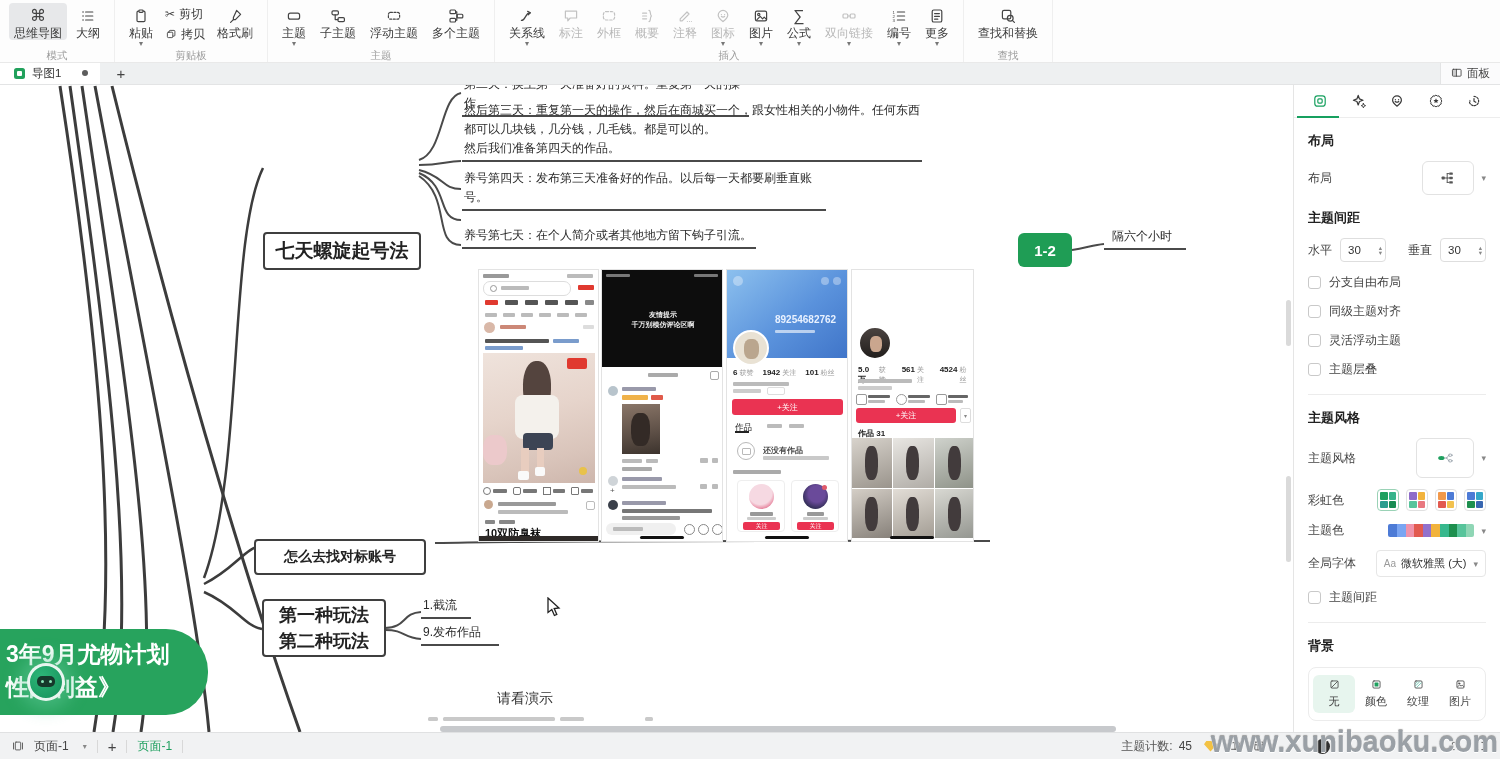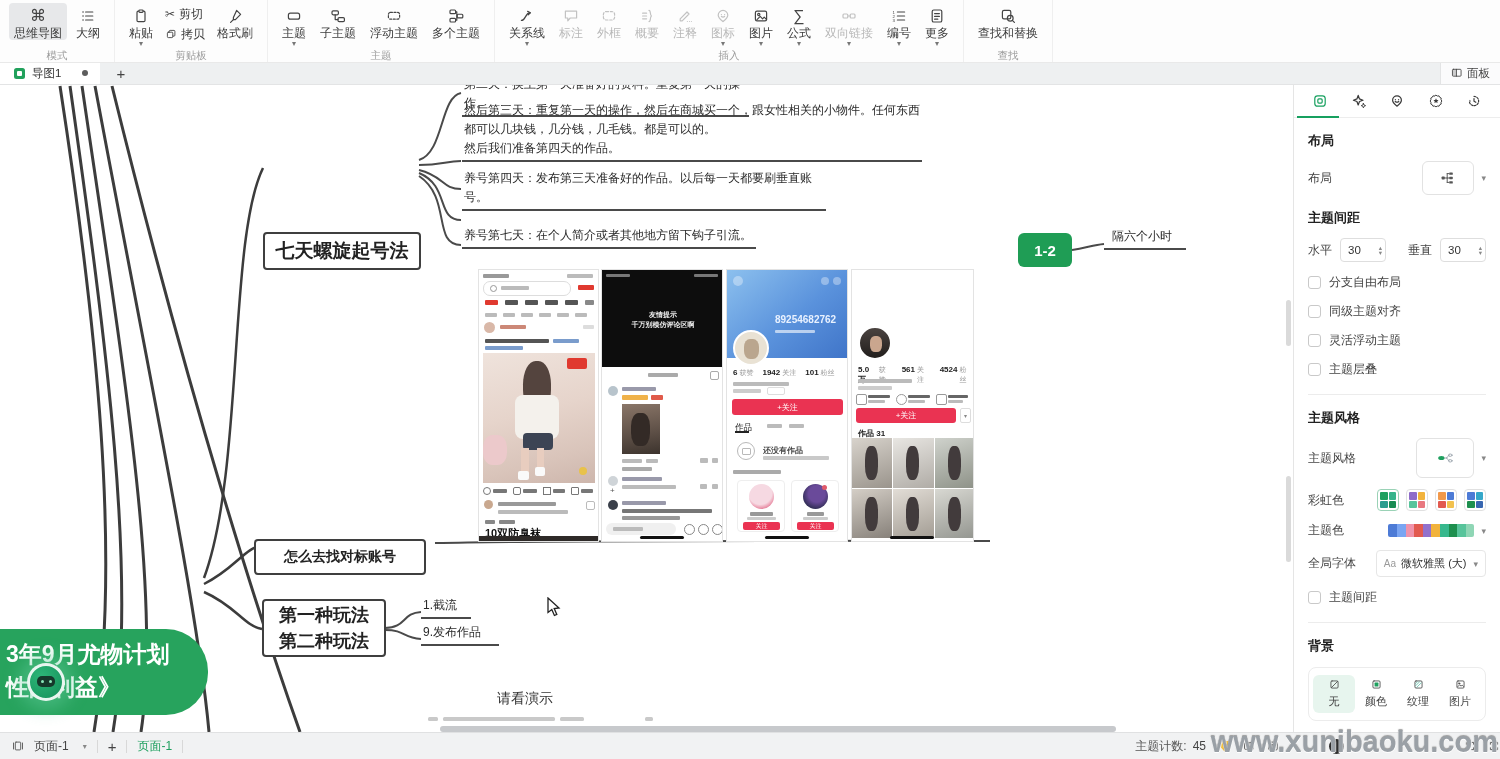--- a/index.html
+++ b/index.html
@@ -88,21 +88,21 @@
   .bgopt.active{background:#e7f5ee;}
 
   
   #statusbar{position:absolute;left:0;right:0;bottom:0;height:26px;background:#f1f2f3;border-top:1px solid #e0e1e2;display:flex;align-items:center;font-size:12px;color:#555;z-index:30;}
   #statusbar svg{width:16px;height:16px;color:#555;}
   .sdivider{width:1px;height:13px;background:#d8d8d8;margin:0 10px;}
   .sleft{display:flex;align-items:center;padding-left:12px;}
   .sdrop{display:flex;align-items:center;gap:14px;margin-left:10px;color:#444;}
   .sdrop .c{font-size:8px;color:#888;}
   .sgreen{color:#1fa05f;}
-  .sright{margin-left:auto;display:flex;align-items:center;gap:12px;justify-content:center;}
+  .sright{margin-left:auto;display:flex;align-items:center;padding-right:14px;gap:12px;justify-content:center;}
   .badge{width:13px;height:11px;background:#f3c244;border-radius:2.5px 2.5px 3px 3px;clip-path:polygon(0 35%,20% 0,80% 0,100% 35%,50% 100%);}
   .darkdot{width:15px;height:15px;border-radius:50%;background:#303030;}
   #watermark{position:absolute;right:2px;bottom:0;z-index:40;font-size:29px;font-weight:bold;letter-spacing:0;color:#9aa0a6;
      text-shadow:0 1px 0 rgba(255,255,255,.95),0 -1px 1px rgba(70,70,70,.5),1px 0 0 rgba(255,255,255,.7);font-family:"Liberation Sans",sans-serif;}
 
   #cursor{position:absolute;left:547px;top:513px;z-index:8;}
 </style>
 </head>
 <body>
 

